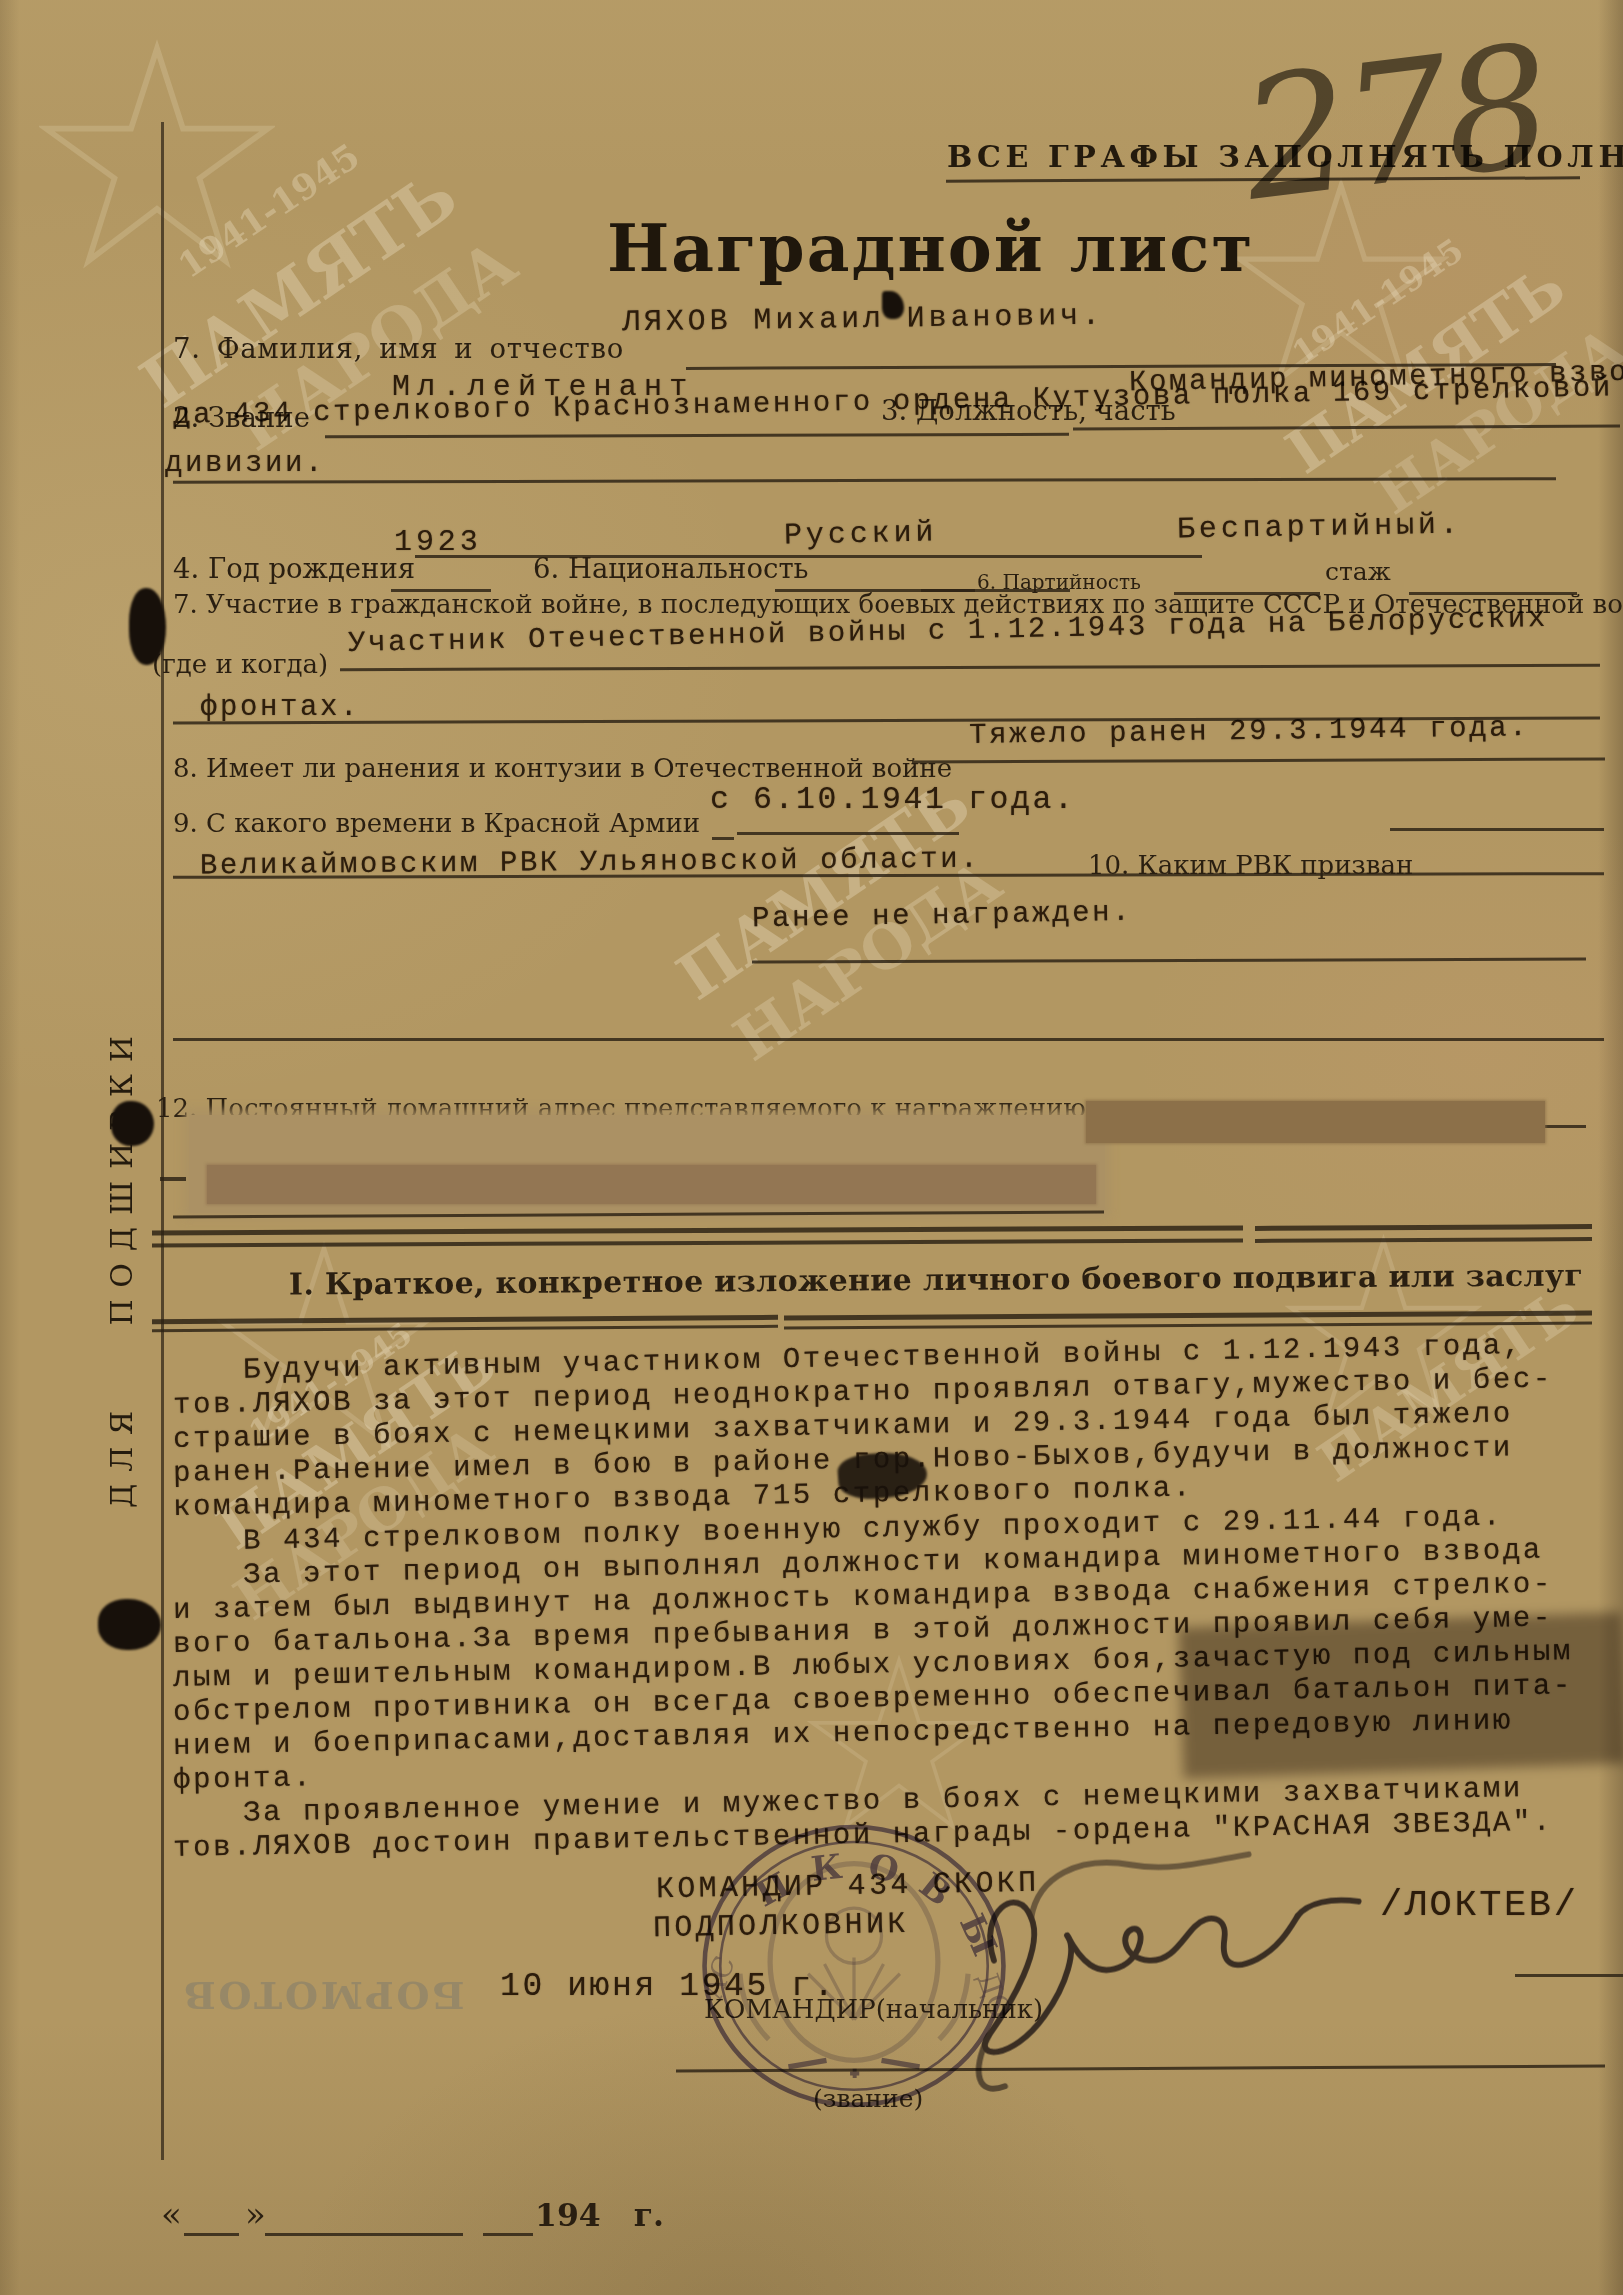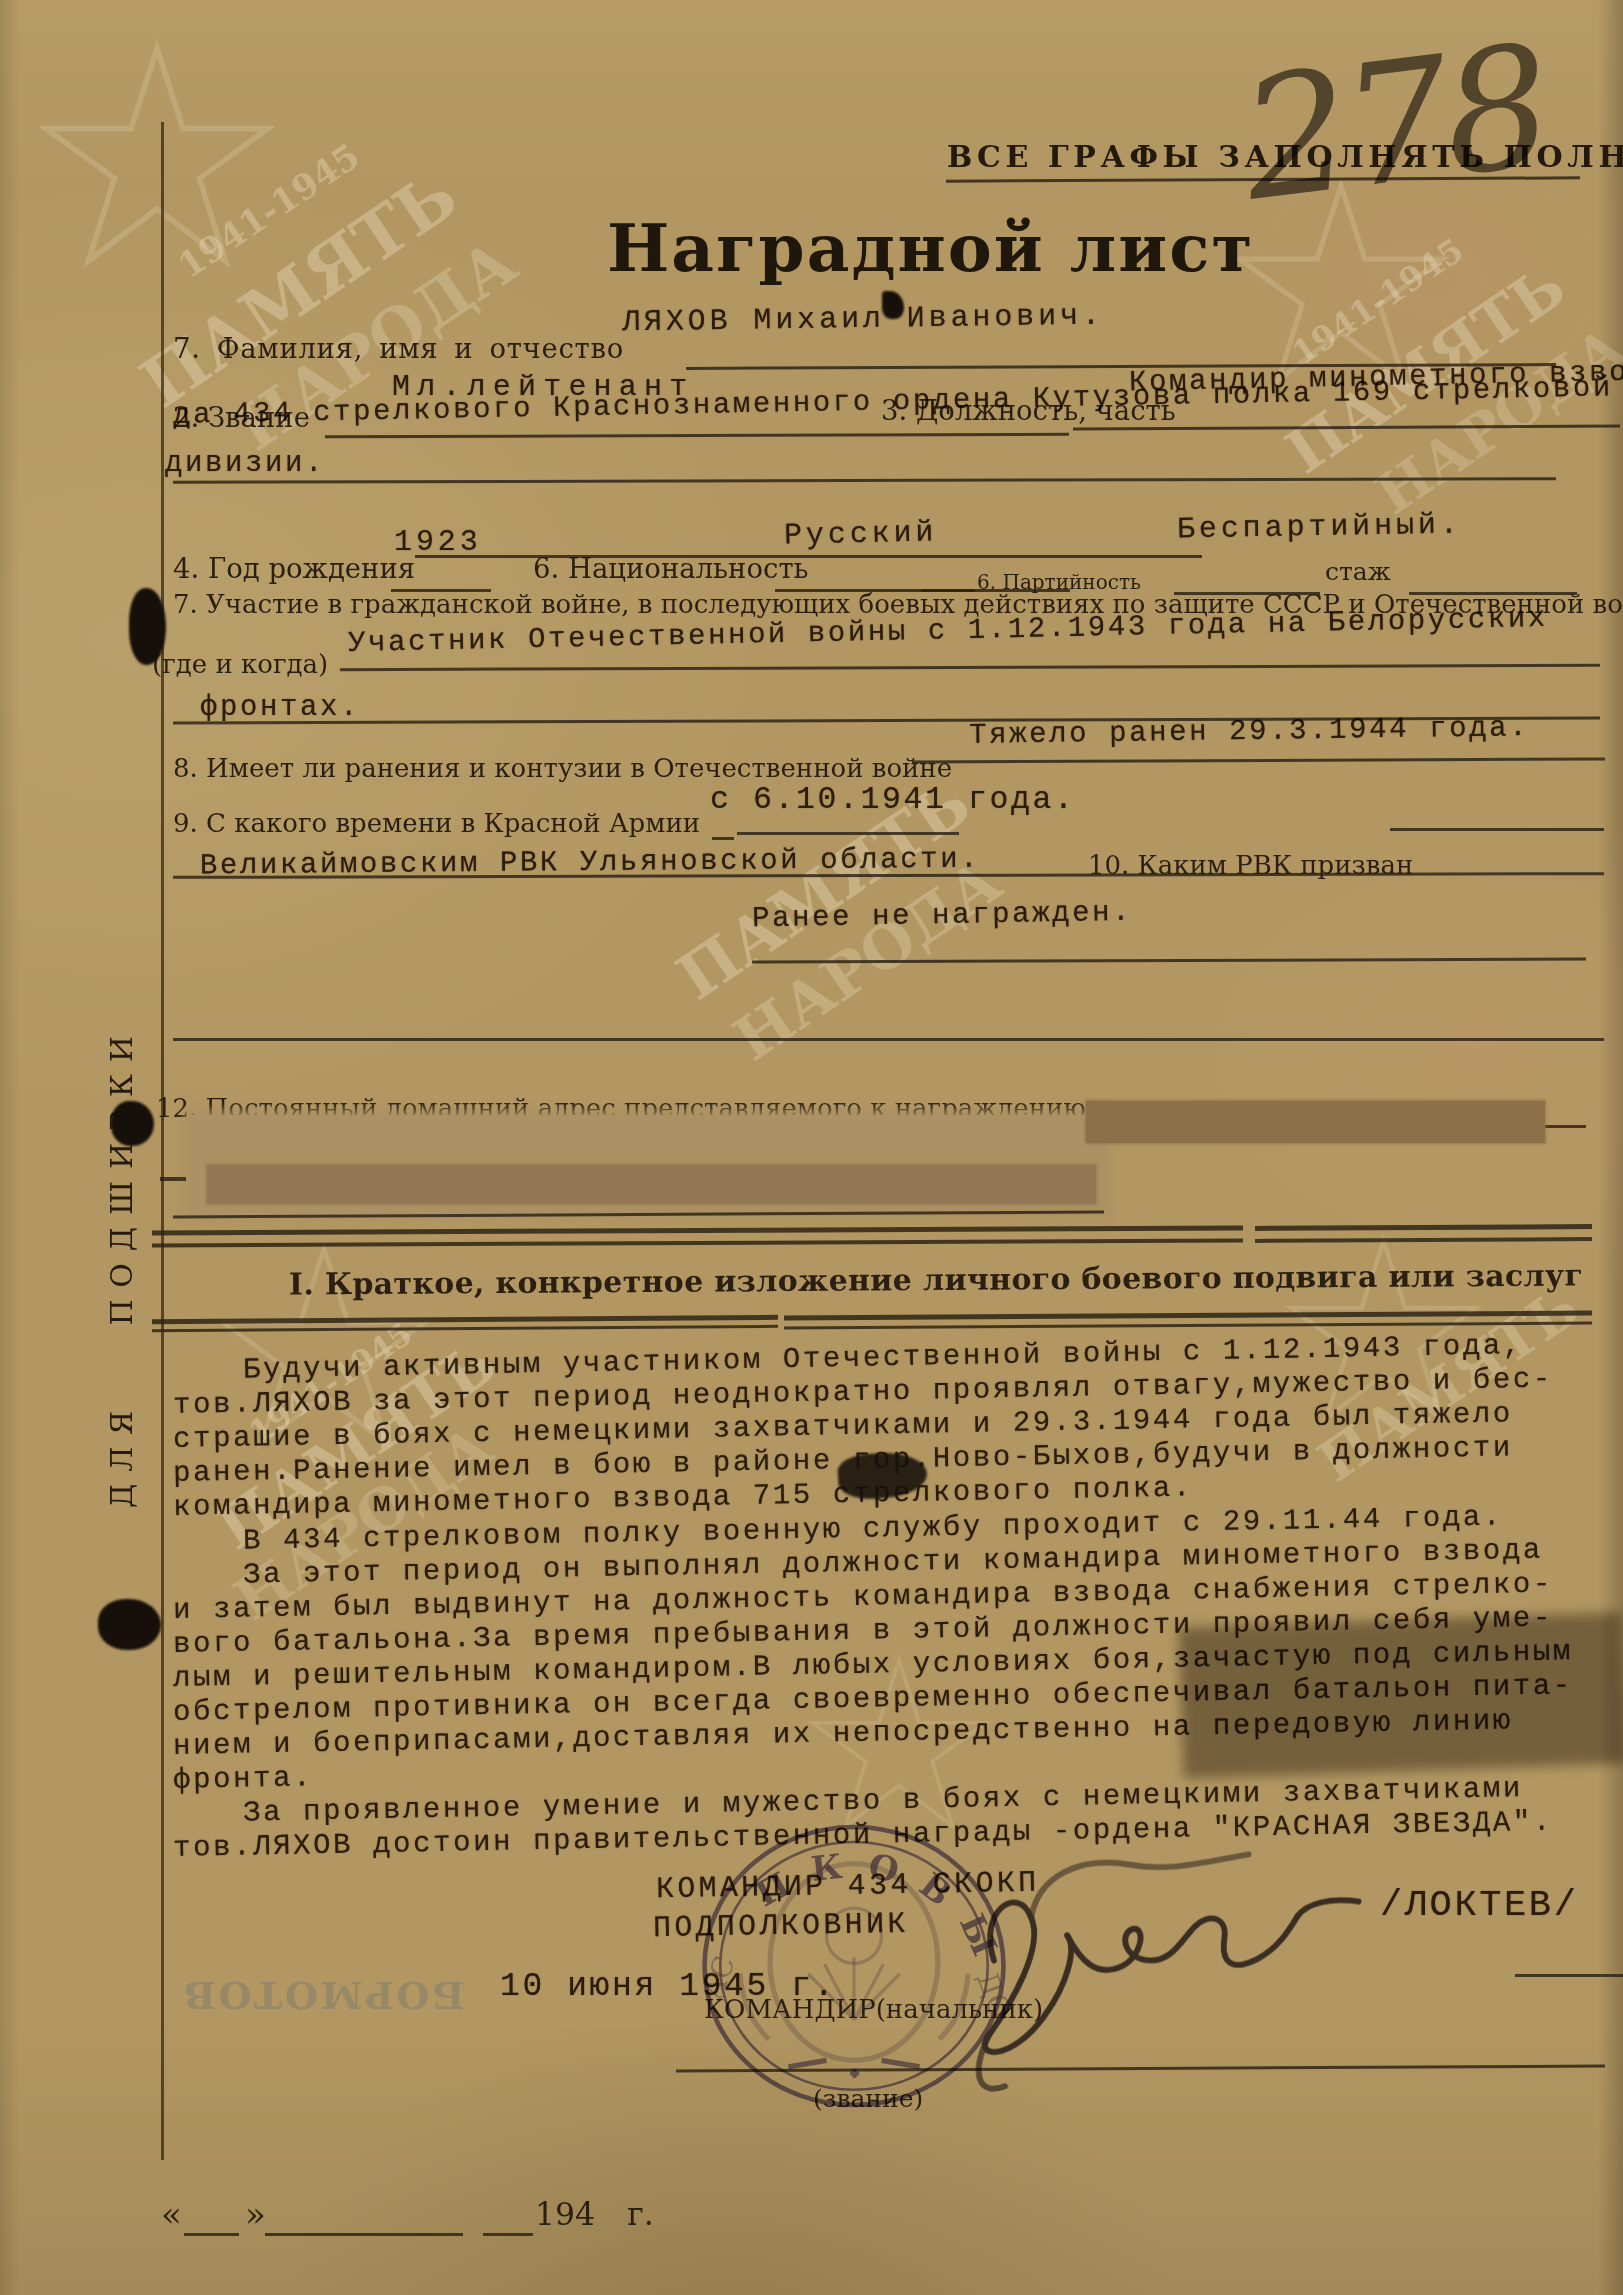--- a/index.html
+++ b/index.html
@@ -204,21 +204,21 @@
       <path d="M152,125 C162,62 224,30 304,44 C366,55 424,38 484,28" opacity=".6"></path>
       <path d="M87,305 C60,362 70,398 112,382" opacity=".75"></path>
     </g>
   </svg>
 
   <div class="lbl" style="left:161px;top:2194px;font-size:34px;">«</div>
   <div class="rule" style="left:184px;top:2233px;width:55px;height:3.3px;"></div>
   <div class="lbl" style="left:245px;top:2194px;font-size:34px;">»</div>
   <div class="rule" style="left:265px;top:2233px;width:198px;height:3.3px;"></div>
   <div class="rule" style="left:483px;top:2233px;width:50px;height:3.3px;"></div>
-  <div class="lbl" style="left:535px;top:2196px;font-size:31.5px;word-spacing:22px;">194 г.</div>
+  <div class="lbl" style="left:535px;top:2196px;font-size:31.5px;word-spacing:22px;font-weight:bold;">194 г.</div>
 
   <div style="position:absolute;left:181px;top:1973px;font-family:'DejaVu Serif',serif;font-weight:bold;font-size:38px;letter-spacing:2.6px;color:rgba(88,104,116,.30);transform:rotate(180deg);">БОРМОТОВ</div>
 
   <div class="hole" style="left:129px;top:588px;width:37px;height:77px;"></div>
   <div class="hole" style="left:111px;top:1101px;width:43px;height:45px;"></div>
   <div class="hole" style="left:98px;top:1599px;width:63px;height:51px;"></div>
 
 </div>
 
 

